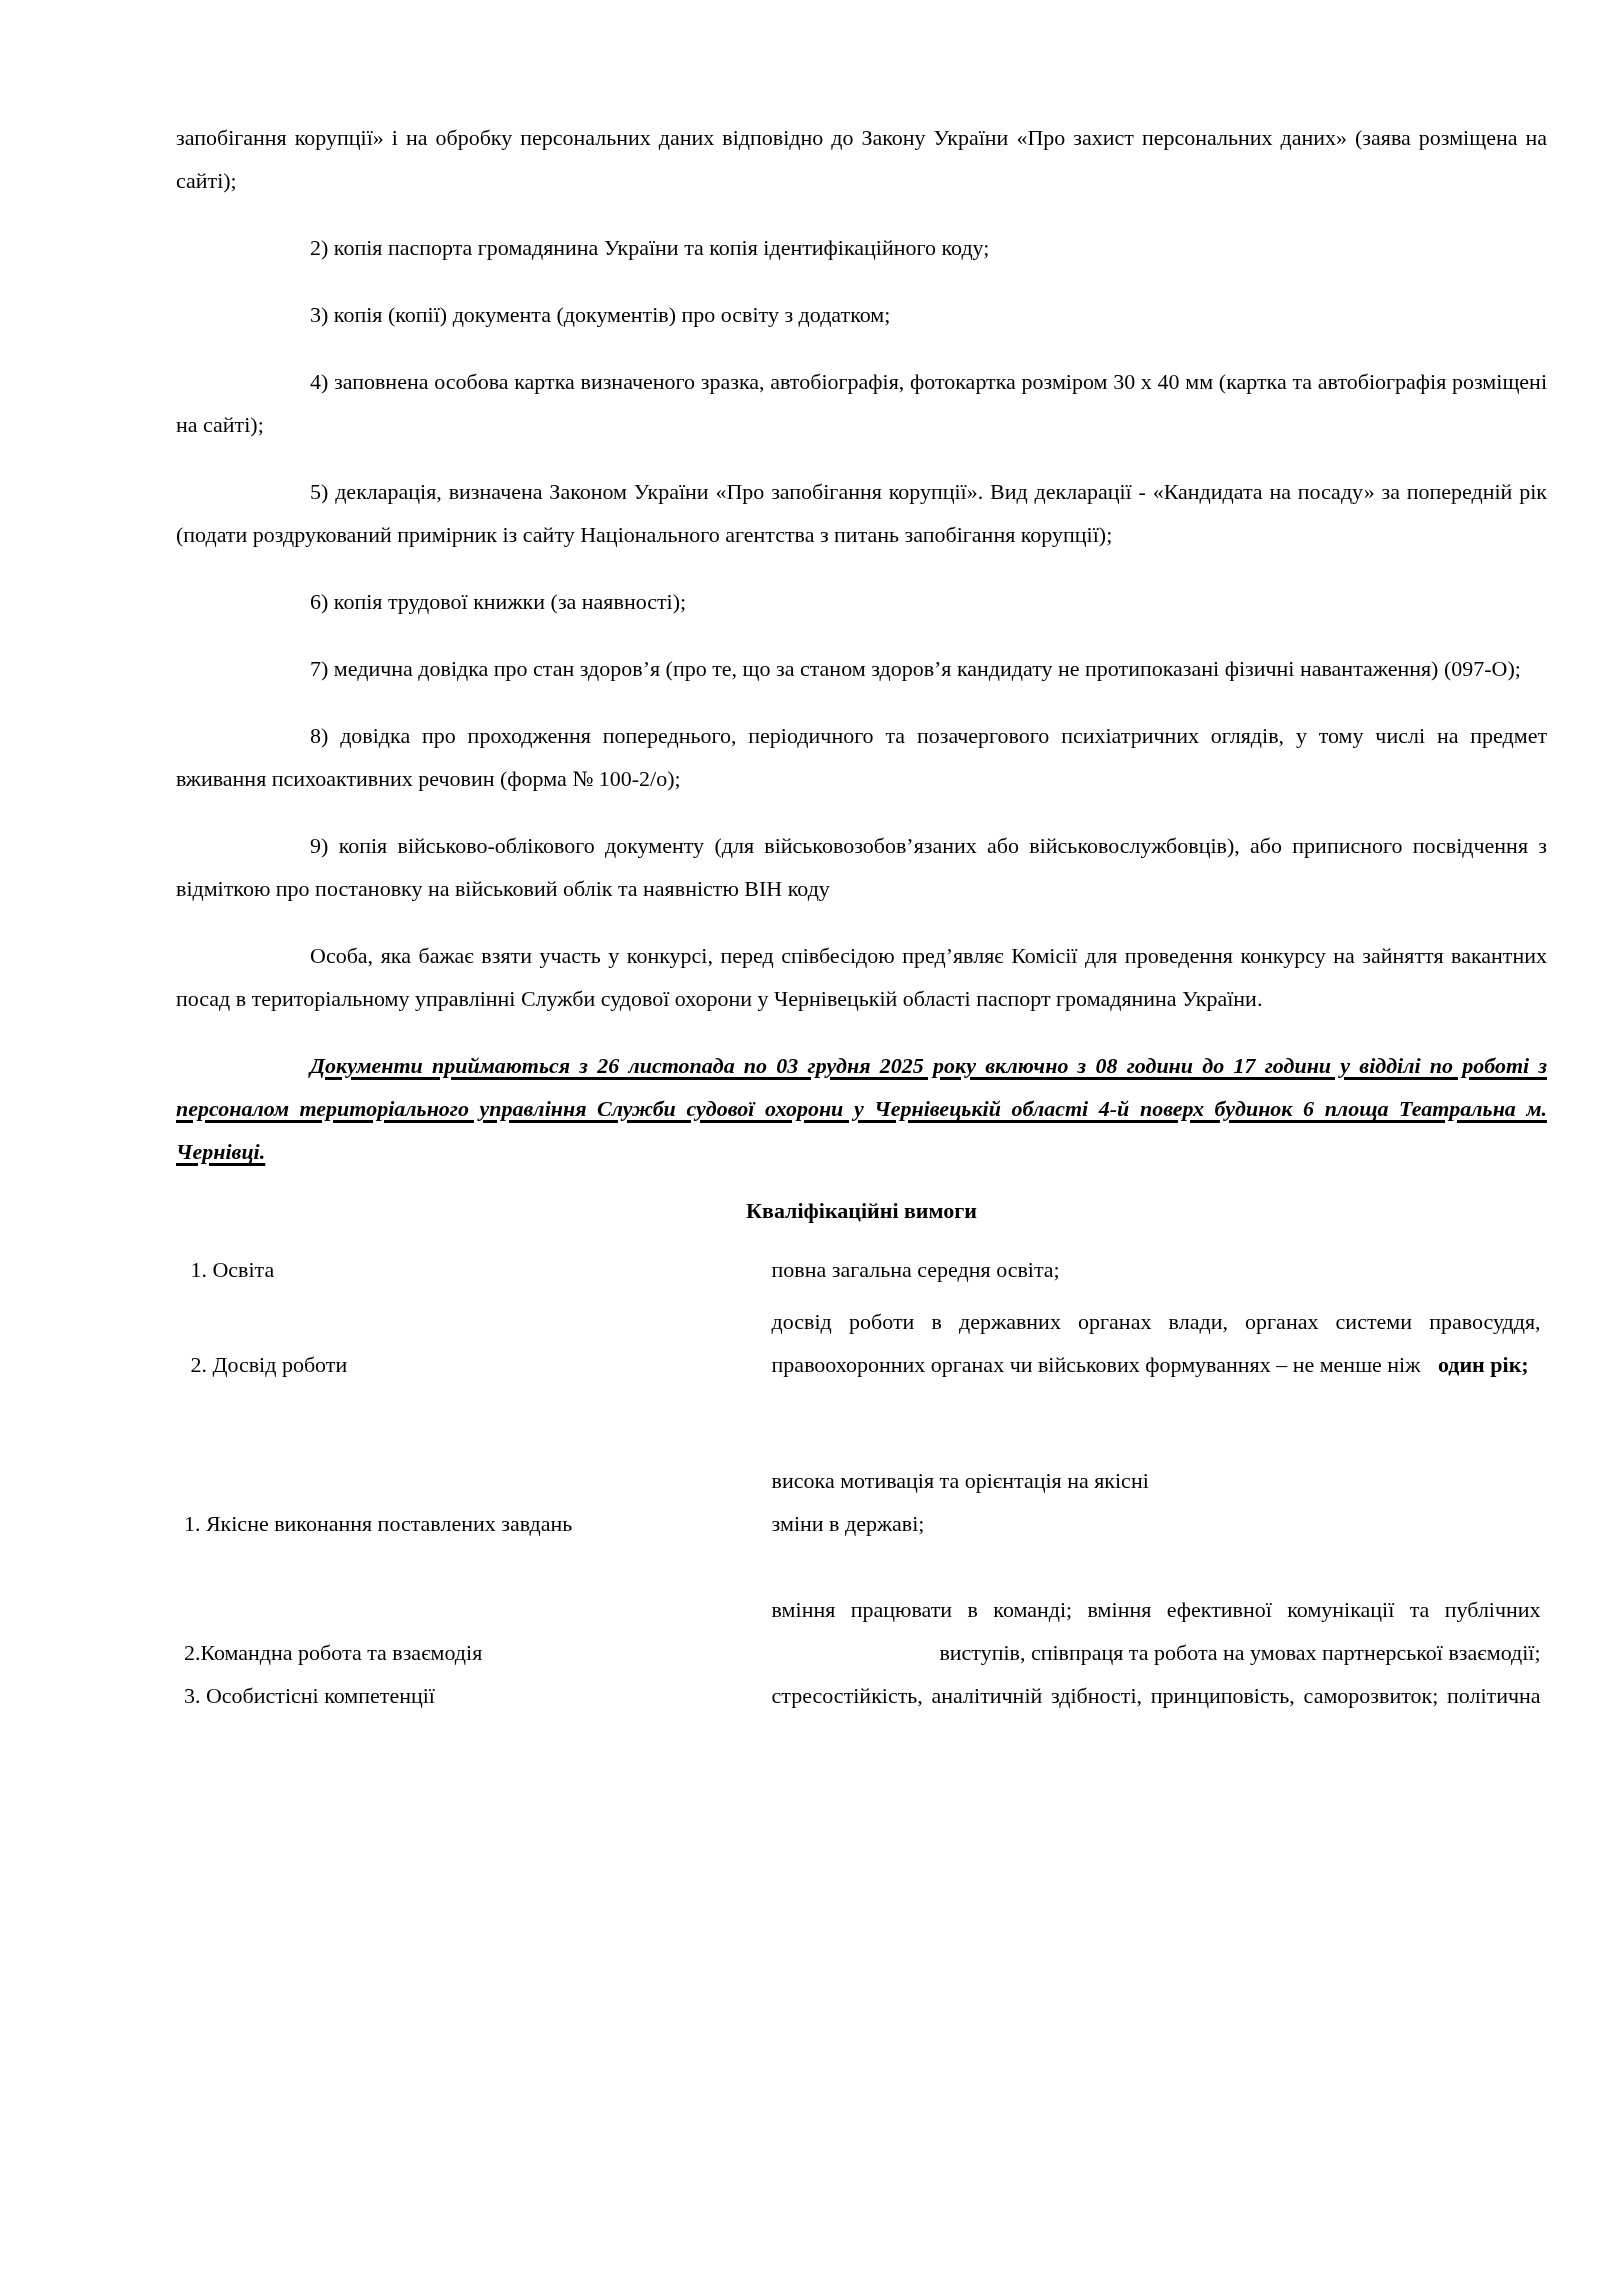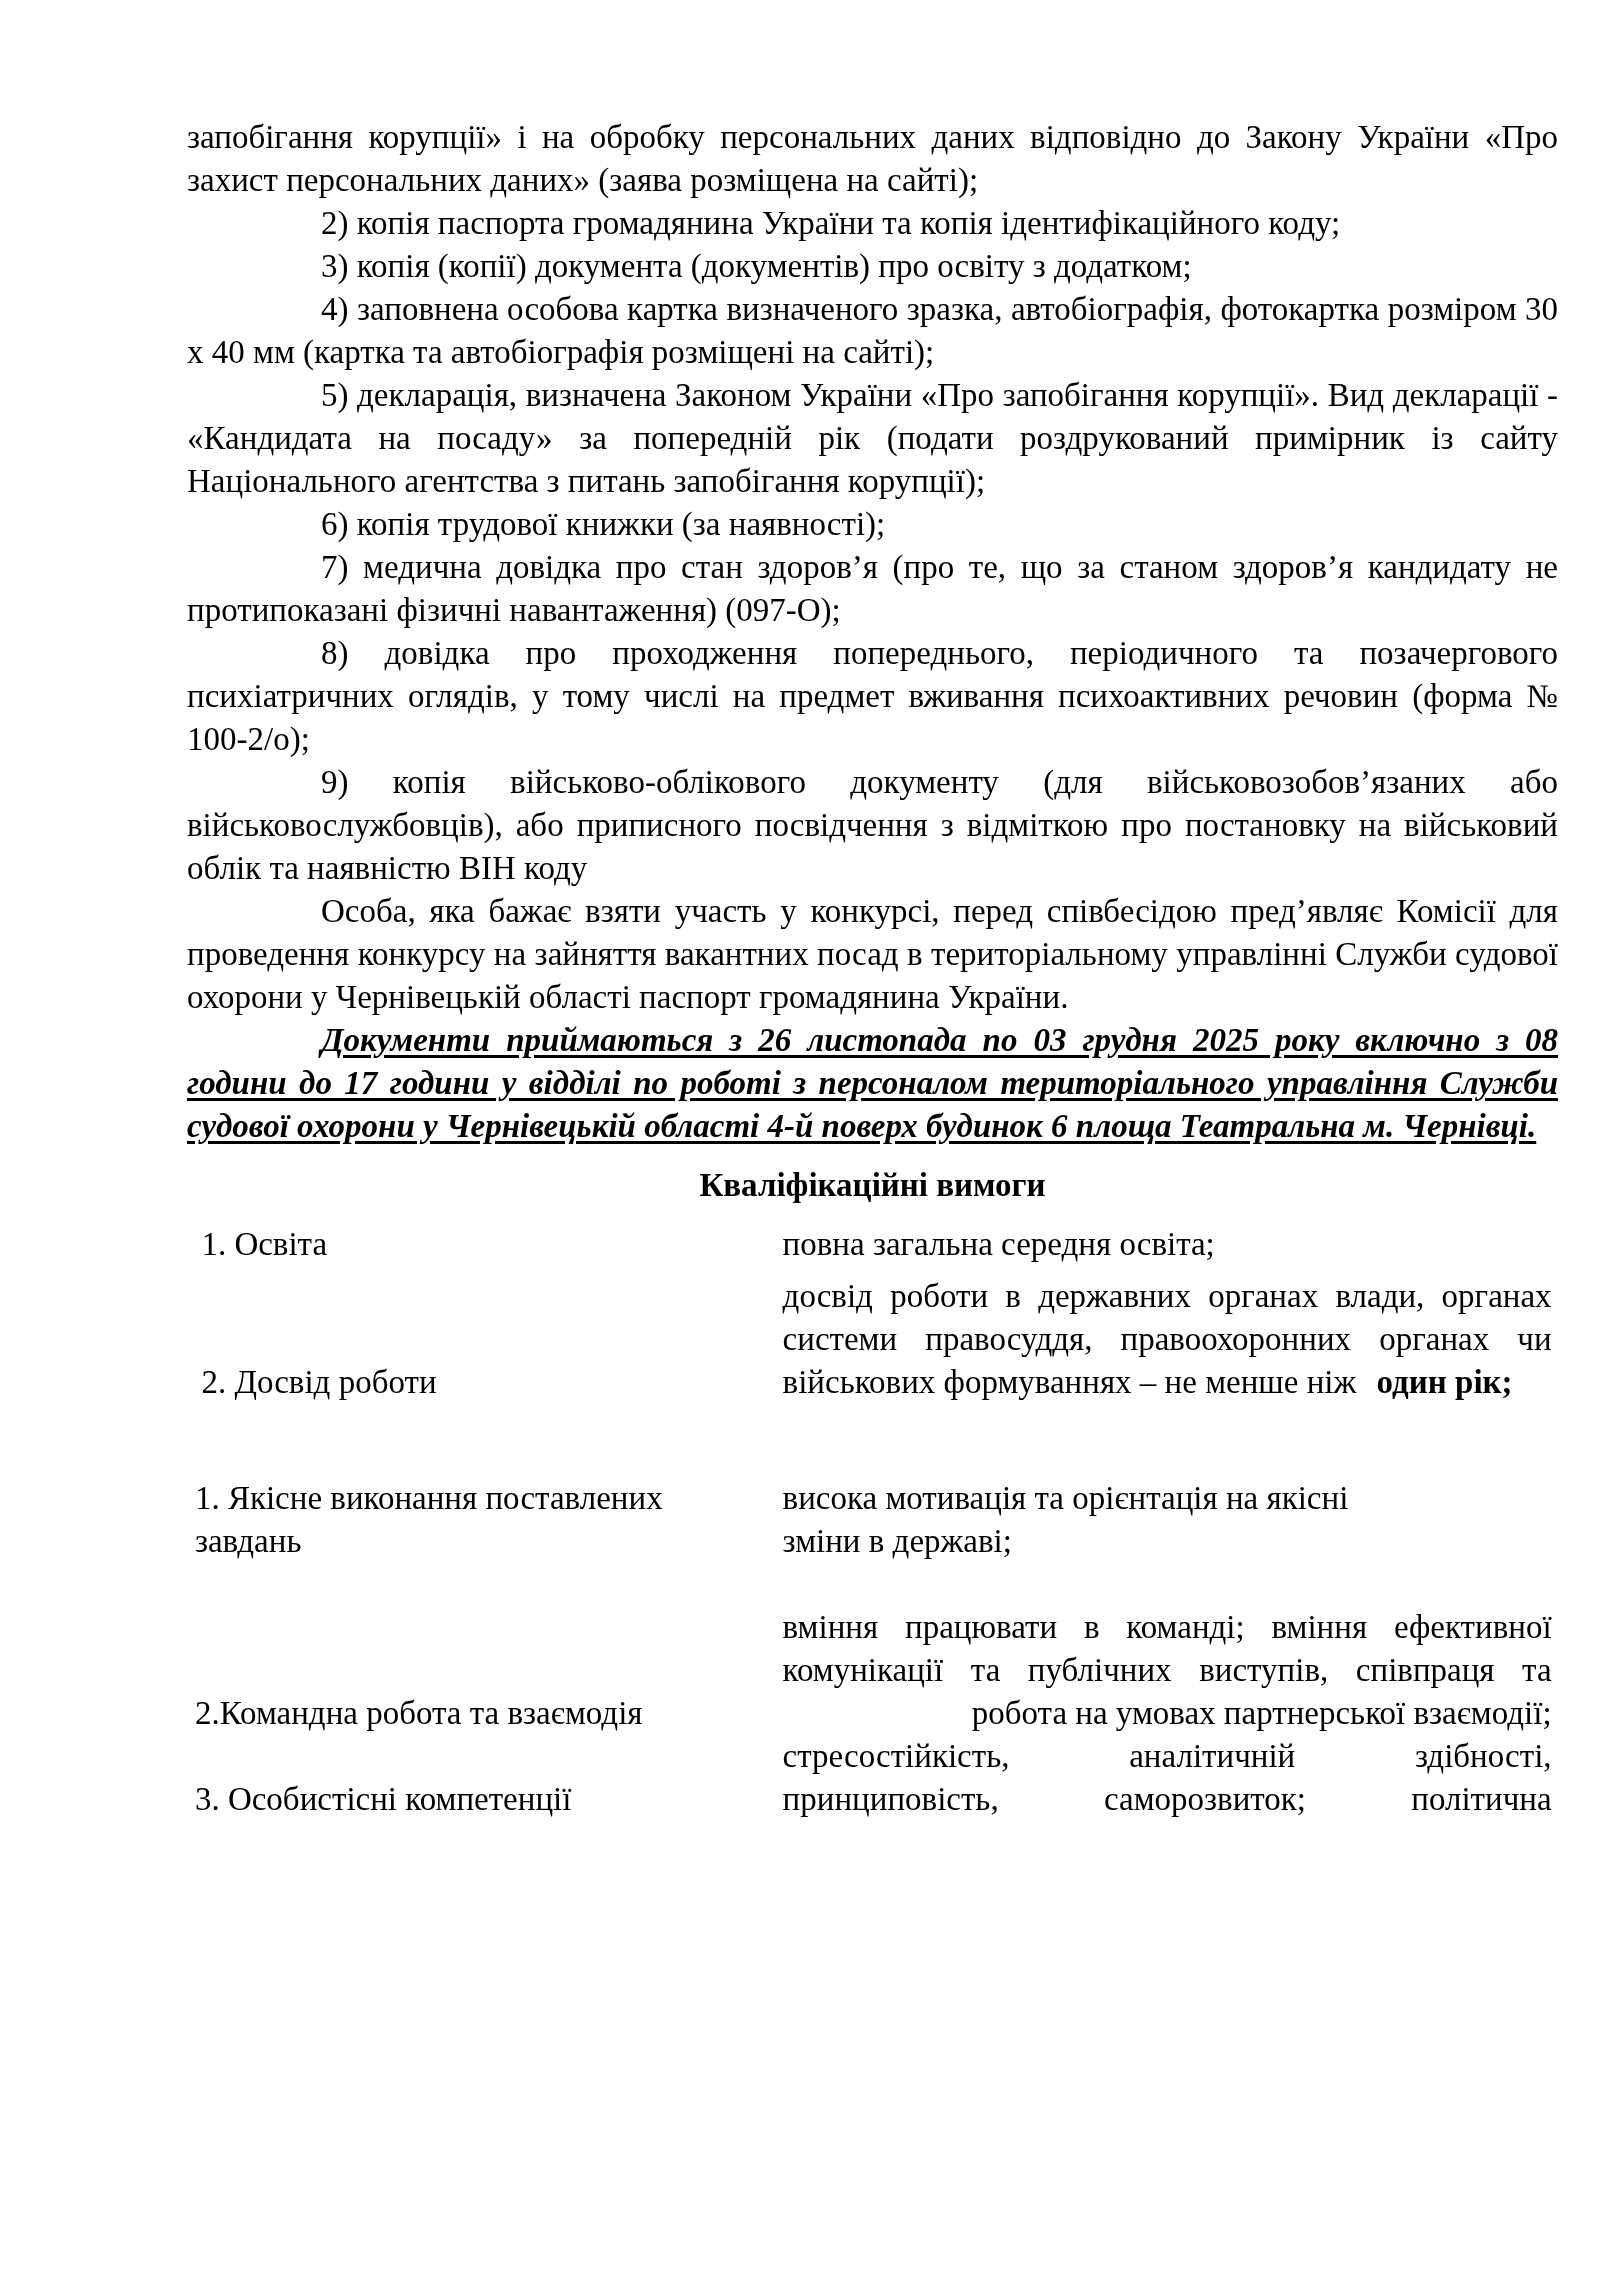--- a/index.html
+++ b/index.html
@@ -1,22 +1,22 @@
 <!DOCTYPE html>
 <html style="font-size:10.5px"><head>
 <meta charset="utf-8">
 <style>
   html, body { margin: 0; padding: 0; background: #ffffff; }
   body { width: 1623px; height: 2295px; position: relative; overflow: hidden;
          font-family: "Liberation Serif", "DejaVu Serif", serif; color: #000; }
   .page { position: absolute; left: 0; top: 0; width: 1623px; height: 2295px; background: #fff; }
-  .body-text { position: absolute; left: 187px; width: 1371px; top: 116px;
-               font-size: 33px; line-height: 43px; }
+  .body-text { position: absolute; left: 176px; width: 1371px; top: 116px;
+               font-size: 22px; line-height: 43px; }
   .p { margin: 0; text-align: justify; }
-  .p.indent { text-indent: 134px; }
+  .p.indent { text-indent: 134px; margin-top: 24px; }
   .notice { font-weight: bold; font-style: italic; text-decoration: underline;
             text-decoration-thickness: 3.3px; text-underline-offset: 3.9px; }
   .heading { text-align: center; font-weight: bold; margin: 16px; }
   .row { display: flex; align-items: flex-end; }
   .cell-left { width: 576px; padding-left: 14.4px; box-sizing: border-box; flex: none; }
   .cell-right { width: 769px; flex: none; text-align: justify; margin-left: 19.6px; }
   .cell-right.jl { text-align-last: left; }
   .left-line { text-align: left; display: block; }
   .bold { font-weight: bold; margin-left: 12px; }
   .u { text-decoration: underline; text-decoration-thickness: 2.6px; text-underline-offset: 3.9px; }

